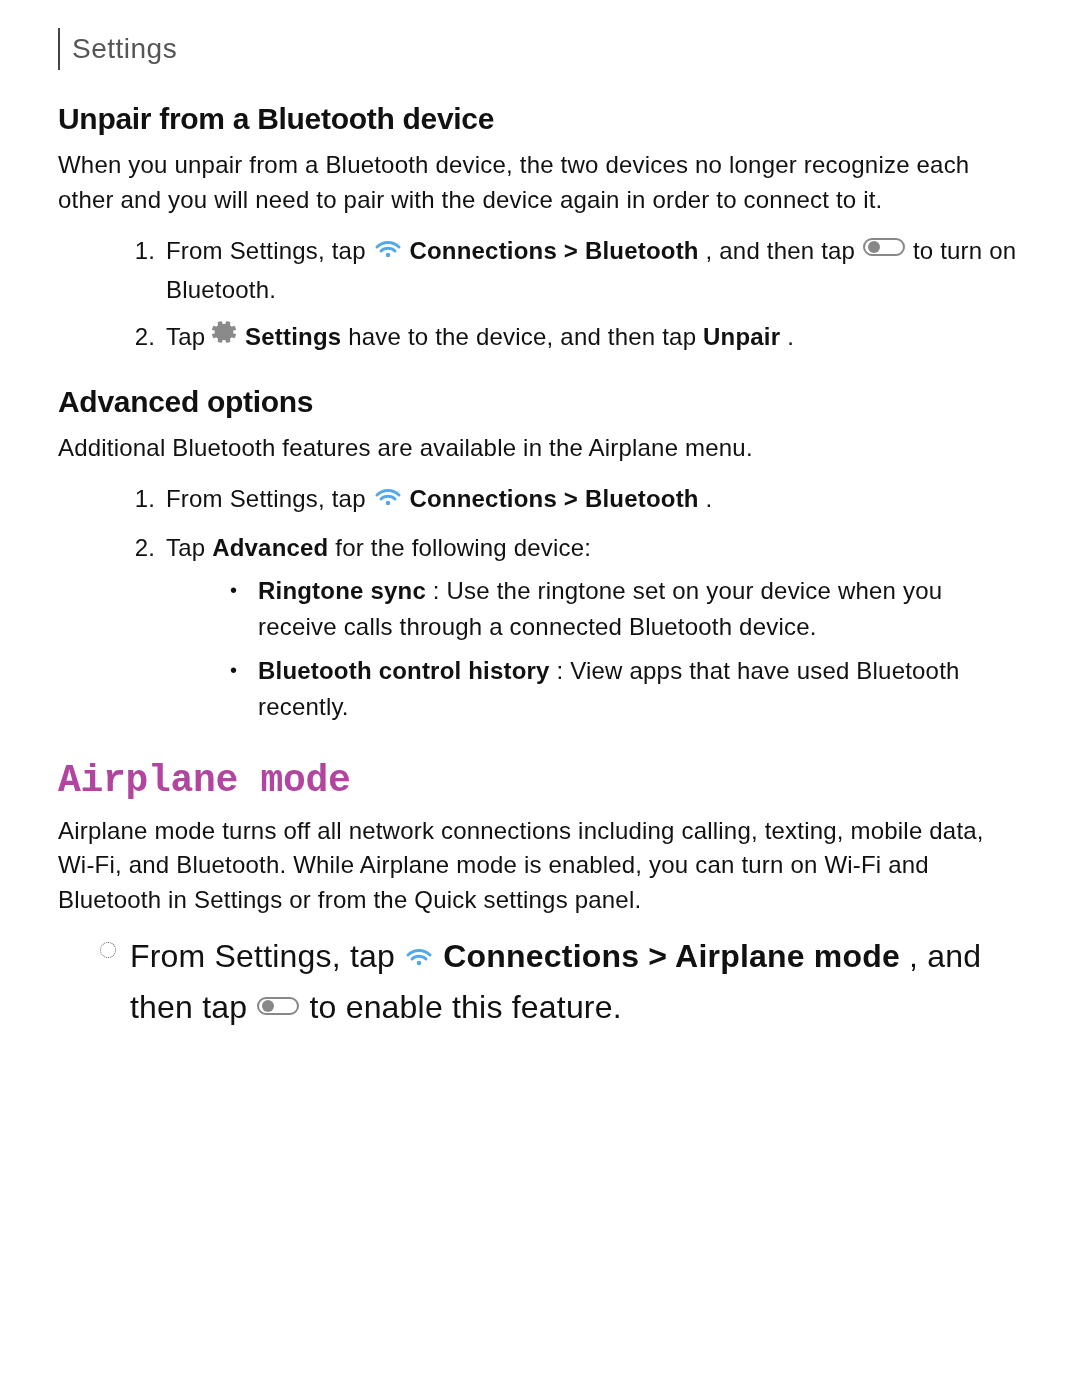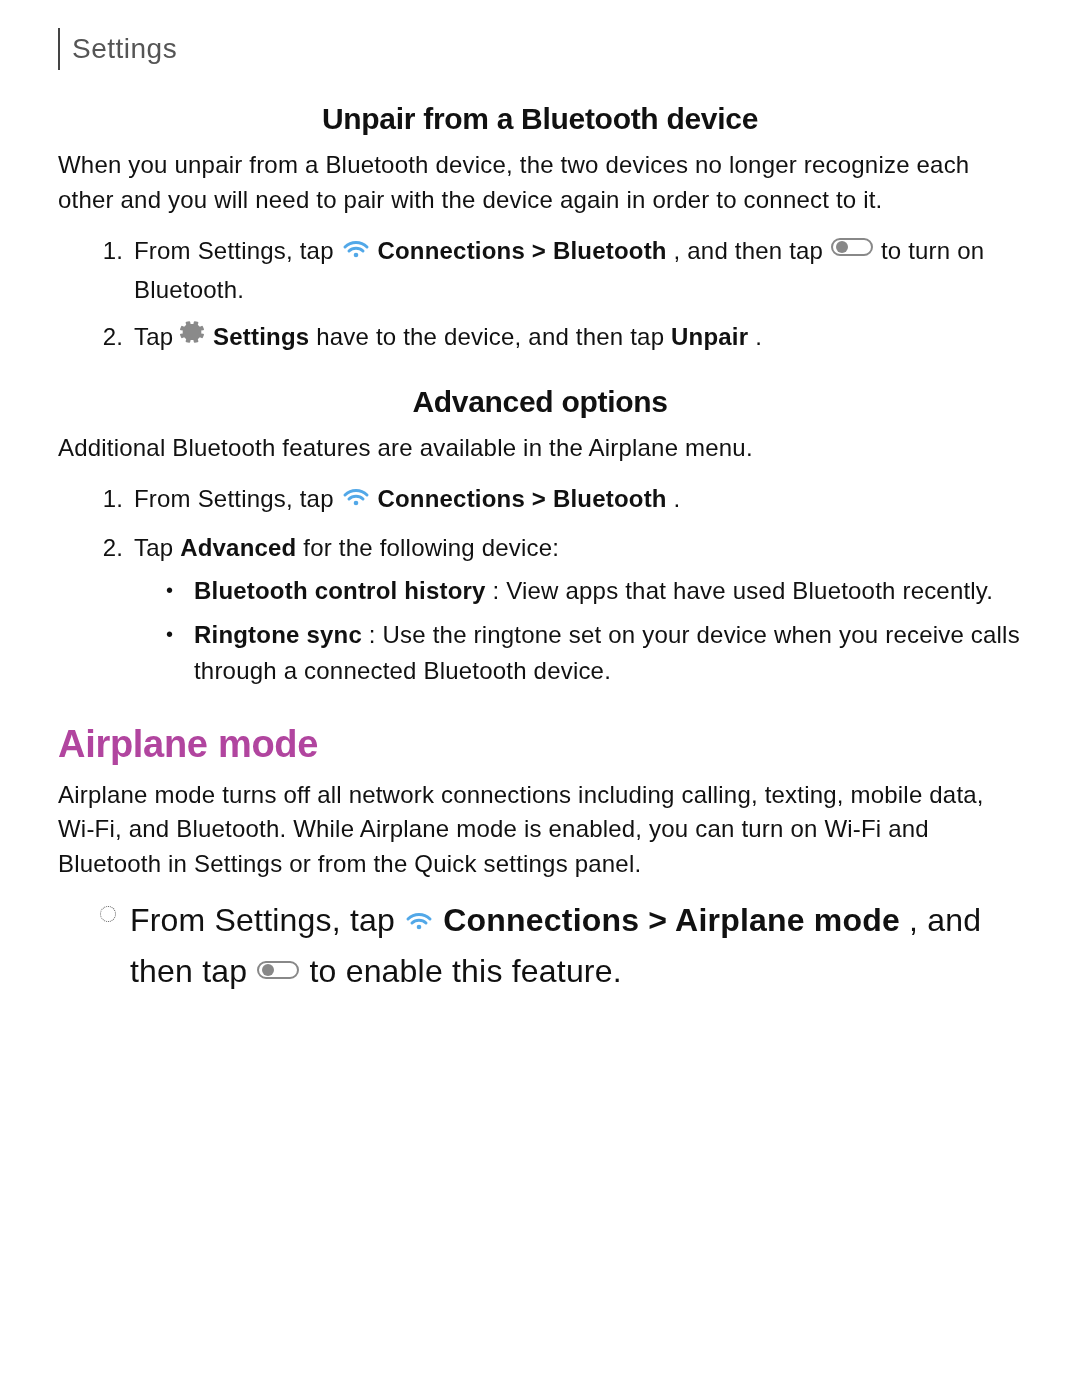--- a/index.html
+++ b/index.html
@@ -29,39 +29,39 @@
     font-size: 28px;
     color: #555;
     font-weight: 400;
     letter-spacing: 0.5px;
   }
   h2.sub {
     font-size: 30px;
     font-weight: 700;
     margin: 28px 0 10px 0;
     letter-spacing: -0.3px;
-    text-align: center;
   }
   p.body {
     font-size: 24px;
     line-height: 1.45;
     margin: 12px 0 14px 0;
     letter-spacing: 0.2px;
   }
   ol.steps {
     list-style: decimal;
     padding-left: 72px;
     margin: 6px 0 14px 0;
   }
   ol.steps li {
     font-size: 24px;
     line-height: 1.55;
     margin-bottom: 10px;
     padding-left: 4px;
     letter-spacing: 0.2px;
+    margin-left: 32px;
   }
   ul.bullets {
     list-style: none;
     padding-left: 56px;
     margin: 6px 0 10px 0;
   }
   ul.bullets li {
     font-size: 24px;
     line-height: 1.5;
     margin-bottom: 8px;
@@ -95,20 +95,21 @@
     height: 14px;
     border: 1.5px dotted #555;
     border-radius: 50%;
   }
   h1.section {
     font-size: 38px;
     font-weight: 700;
     color: #b1459f;
     margin: 34px 0 10px 0;
     letter-spacing: -0.3px;
+    font-family: Liberation Mono, monospace;
   }
   b { font-weight: 700; }
   .icon {
     display: inline-block;
     vertical-align: middle;
     position: relative;
     top: -2px;
   }
 </style>
 </head>
@@ -171,26 +172,26 @@
     </span>
     <b>Connections &gt; Bluetooth</b>
     <span>.</span>
   </li>
   <li>
     <span>Tap </span>
     <b>Advanced</b>
     <span> for the following device:</span>
     <ul class="bullets">
       <li>
+        <b>Ringtone sync</b>
+        <span>: Use the ringtone set on your device when you receive calls through a connected Bluetooth device.</span>
+      </li>
+      <li>
         <b>Bluetooth control history</b>
         <span>: View apps that have used Bluetooth recently.</span>
-      </li>
-      <li>
-        <b>Ringtone sync</b>
-        <span>: Use the ringtone set on your device when you receive calls through a connected Bluetooth device.</span>
       </li>
     </ul>
   </li>
 </ol>
 
 <h1 class="section">Airplane mode</h1>
 <p class="body">Airplane mode turns off all network connections including calling, texting, mobile data, Wi-Fi, and Bluetooth. While Airplane mode is enabled, you can turn on Wi-Fi and Bluetooth in Settings or from the Quick settings panel.</p>
 
 <ul class="circle">
   <li>

